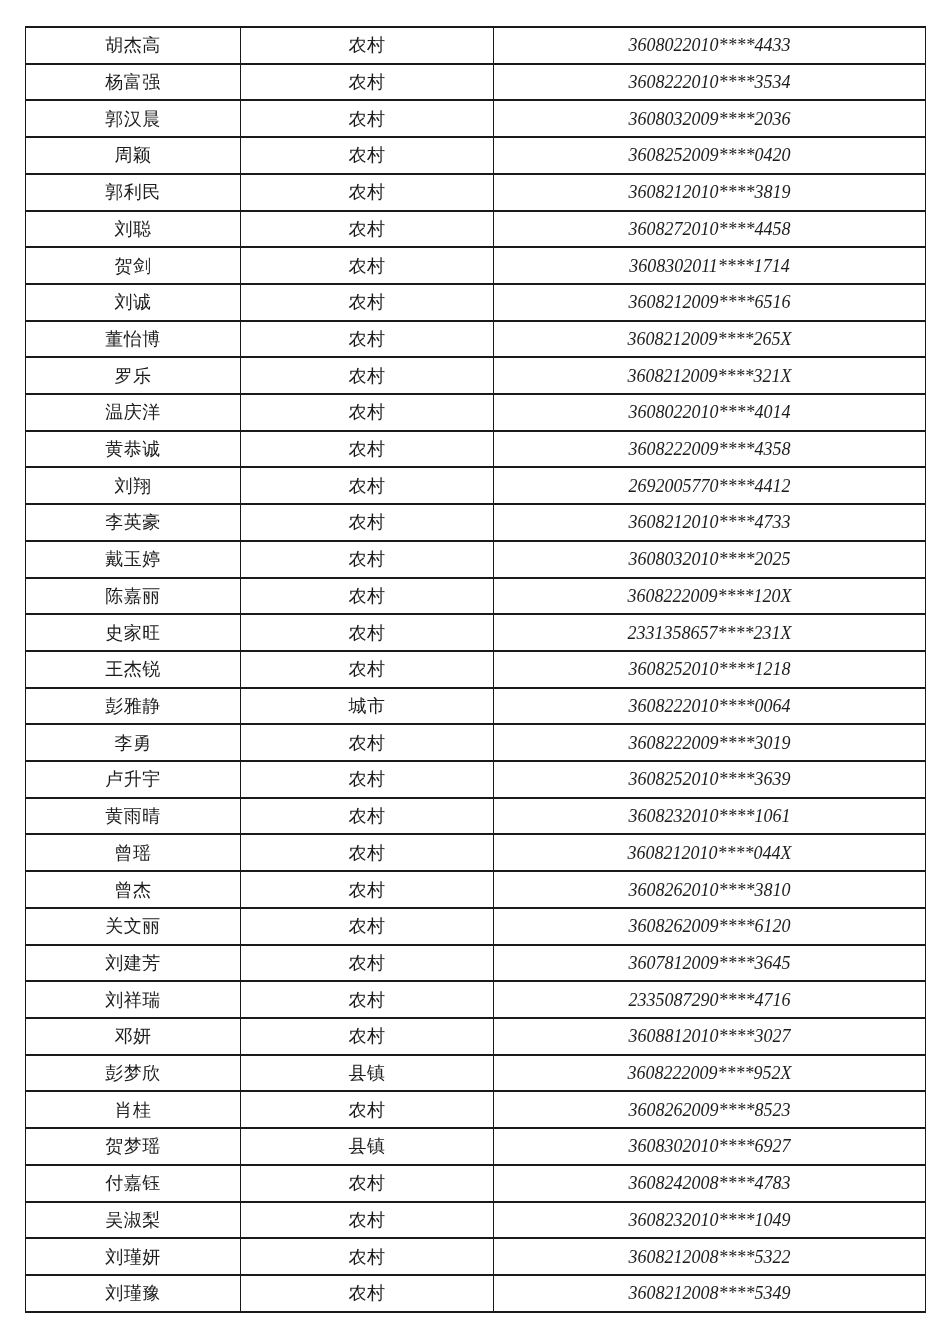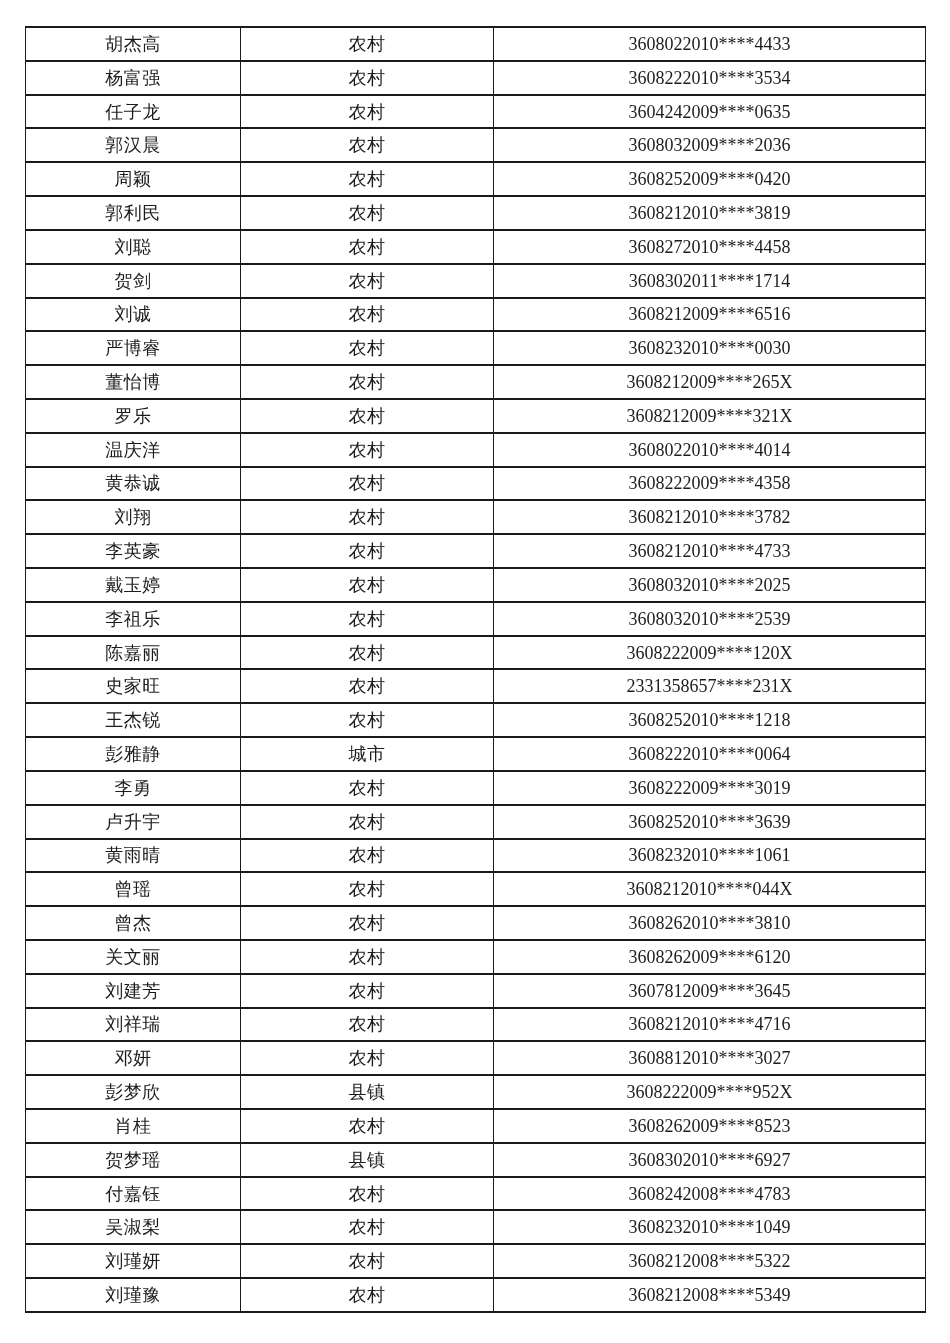--- a/index.html
+++ b/index.html
@@ -44,20 +44,21 @@
     font-size: 18px;
     line-height: 1;
     white-space: nowrap;
     overflow: hidden;
   }
   td.name-cell, td.residence-cell {
     letter-spacing: 0.5px;
   }
   td.id-cell {
     font-size: 19px;
+    font-style: italic;
   }
 </style>
 </head>
 <body>
 
 <div class="page">
   <table class="roster">
     <colgroup>
       <col class="c1">
       <col class="c2">
@@ -69,25 +70,20 @@
     <td class="residence-cell">农村</td>
     <td class="id-cell">3608022010****4433</td>
   </tr>
 
   <tr>
     <td class="name-cell">杨富强</td>
     <td class="residence-cell">农村</td>
     <td class="id-cell">3608222010****3534</td>
   </tr>
 
-  <tr>
-    <td class="name-cell">任子龙</td>
-    <td class="residence-cell">农村</td>
-    <td class="id-cell">3604242009****0635</td>
-  </tr>
 
   <tr>
     <td class="name-cell">郭汉晨</td>
     <td class="residence-cell">农村</td>
     <td class="id-cell">3608032009****2036</td>
   </tr>
 
   <tr>
     <td class="name-cell">周颖</td>
     <td class="residence-cell">农村</td>
@@ -111,25 +107,20 @@
     <td class="residence-cell">农村</td>
     <td class="id-cell">3608302011****1714</td>
   </tr>
 
   <tr>
     <td class="name-cell">刘诚</td>
     <td class="residence-cell">农村</td>
     <td class="id-cell">3608212009****6516</td>
   </tr>
 
-  <tr>
-    <td class="name-cell">严博睿</td>
-    <td class="residence-cell">农村</td>
-    <td class="id-cell">3608232010****0030</td>
-  </tr>
 
   <tr>
     <td class="name-cell">董怡博</td>
     <td class="residence-cell">农村</td>
     <td class="id-cell">3608212009****265X</td>
   </tr>
 
   <tr>
     <td class="name-cell">罗乐</td>
     <td class="residence-cell">农村</td>
@@ -144,40 +135,35 @@
 
   <tr>
     <td class="name-cell">黄恭诚</td>
     <td class="residence-cell">农村</td>
     <td class="id-cell">3608222009****4358</td>
   </tr>
 
   <tr>
     <td class="name-cell">刘翔</td>
     <td class="residence-cell">农村</td>
-    <td class="id-cell">3608212010****3782</td>
+    <td class="id-cell">2692005770****4412</td>
   </tr>
 
   <tr>
     <td class="name-cell">李英豪</td>
     <td class="residence-cell">农村</td>
     <td class="id-cell">3608212010****4733</td>
   </tr>
 
   <tr>
     <td class="name-cell">戴玉婷</td>
     <td class="residence-cell">农村</td>
     <td class="id-cell">3608032010****2025</td>
   </tr>
 
-  <tr>
-    <td class="name-cell">李祖乐</td>
-    <td class="residence-cell">农村</td>
-    <td class="id-cell">3608032010****2539</td>
-  </tr>
 
   <tr>
     <td class="name-cell">陈嘉丽</td>
     <td class="residence-cell">农村</td>
     <td class="id-cell">3608222009****120X</td>
   </tr>
 
   <tr>
     <td class="name-cell">史家旺</td>
     <td class="residence-cell">农村</td>
@@ -235,21 +221,21 @@
 
   <tr>
     <td class="name-cell">刘建芳</td>
     <td class="residence-cell">农村</td>
     <td class="id-cell">3607812009****3645</td>
   </tr>
 
   <tr>
     <td class="name-cell">刘祥瑞</td>
     <td class="residence-cell">农村</td>
-    <td class="id-cell">3608212010****4716</td>
+    <td class="id-cell">2335087290****4716</td>
   </tr>
 
 
   <tr>
     <td class="name-cell">邓妍</td>
     <td class="residence-cell">农村</td>
     <td class="id-cell">3608812010****3027</td>
   </tr>
 
   <tr>

